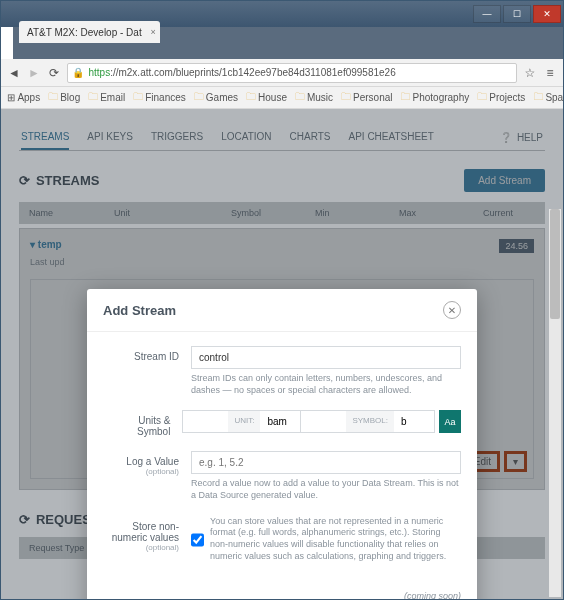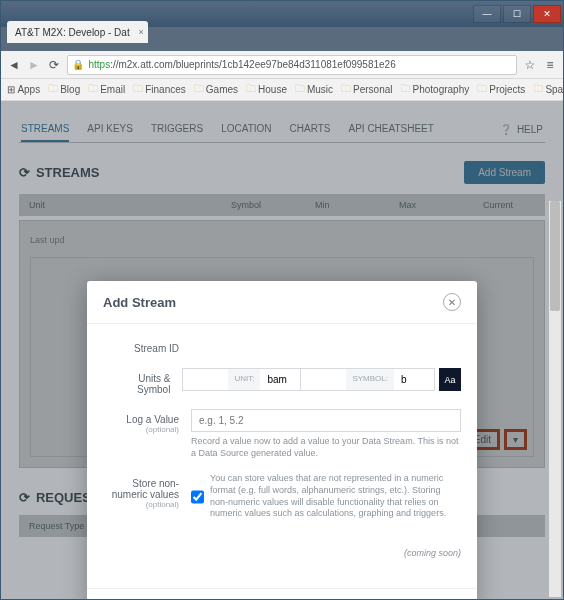--- a/index.html
+++ b/index.html
@@ -5,21 +5,21 @@
 * { box-sizing: border-box; margin: 0; padding: 0; }
 body { font-family: Arial, sans-serif; font-size: 11px; background: #f5f6f7; width: 564px; height: 600px; overflow: hidden; position: relative; }
 
 
 .window-frame { border: 1px solid #3b5872; background: #fff; height: 600px; display: flex; flex-direction: column; }
 .title-bar { background: linear-gradient(#556b82, #3d5670); height: 26px; display: flex; align-items: center; justify-content: flex-end; gap: 2px; padding: 0 2px; }
 .title-btn { width: 28px; height: 18px; display: flex; align-items: center; justify-content: center; font-size: 9px; color: #fff; background: rgba(255,255,255,.05); border: 1px solid rgba(0,0,0,.2); }
 .title-btn.close { background: #c0392b; }
 
 
-.chrome-tabs { background: #5a6b7e; height: 24px; display: flex; align-items: flex-end; padding: 8px 6px; }
+.chrome-tabs { background: #5a6b7e; height: 24px; display: flex; align-items: flex-end; padding: 16px 6px; margin-left: 12px; }
 .chrome-tab { background: #f2f2f2; height: 22px; padding: 0 18px 0 8px; font-size: 10px; display: flex; align-items: center; border-radius: 3px 3px 0 0; color: #333; position: relative; }
 .tab-close { position: absolute; right: 4px; font-size: 9px; color: #777; }
 
 
 .omnibar { background: #f2f2f2; height: 28px; display: flex; align-items: center; padding: 0 6px; gap: 6px; border-bottom: 1px solid #d8d8d8; }
 .nav-ico { width: 14px; height: 14px; display: flex; align-items: center; justify-content: center; color: #555; font-size: 12px; }
 .url-box { flex: 1; background: #fff; border: 1px solid #ccc; border-radius: 2px; height: 20px; display: flex; align-items: center; padding: 0 4px; font-size: 10px; color: #333; }
 .lock { color: #2e9b3f; margin-right: 4px; }
 .https { color: #2e9b3f; }
 .url-rest { color: #555; }
@@ -68,21 +68,21 @@
 .form-label { width: 88px; text-align: right; padding-right: 12px; font-size: 10px; color: #5c6670; padding-top: 5px; }
 .form-label .opt { display: block; font-size: 8px; color: #a0a8b0; }
 .form-field { flex: 1; }
 .inp { width: 100%; border: 1px solid #d6dade; padding: 5px 7px; font-size: 10px; color: #333; }
 .hint { font-size: 9px; color: #8a939c; margin-top: 4px; line-height: 1.3; }
 .hint.italic { font-style: italic; text-align: right; margin-top: 28px; }
 .units-row { display: flex; gap: 0; }
 .unit-wrap { display: flex; border: 1px solid #d6dade; flex: 1; }
 .unit-lbl { background: #f4f5f6; padding: 5px 6px; font-size: 8px; color: #a0a8b0; text-transform: uppercase; margin-left: 45px; }
 .unit-inp { border: none; padding: 5px 7px; font-size: 10px; flex: 1; width: 40px; }
-.aa-btn { background: #0f172a; color: #fff; width: 22px; display: flex; align-items: center; justify-content: center; font-size: 9px; margin-left: 4px; }
+.aa-btn { background: #0f766e; color: #fff; width: 22px; display: flex; align-items: center; justify-content: center; font-size: 9px; margin-left: 4px; }
 .cb-row { display: flex; gap: 6px; }
 .cb { margin-top: 1px; }
 .cb-text { font-size: 9px; color: #8a939c; line-height: 1.3; }
 
 .modal-foot { display: flex; align-items: center; padding: 10px 16px; border-top: 1px solid #eee; }
 
 
 .scroll-track { position: absolute; right: 2px; top: 100px; width: 12px; bottom: 2px; background: #e8e8e8; }
 .scroll-thumb { position: absolute; left: 1px; right: 1px; top: 0; height: 110px; background: #bcbcbc; border-radius: 2px; }
 </style>
@@ -183,28 +183,33 @@
 
         <div class="section-head">
           <div class="section-title">
             <span>⟳</span>
             <span>STREAMS</span>
           </div>
           <button class="add-btn">Add Stream</button>
         </div>
 
         <div class="table-head">
+          <div class="th">Name</div>
           <div class="th">Unit</div>
           <div class="th sm">Symbol</div>
           <div class="th sm">Min</div>
           <div class="th sm">Max</div>
           <div class="th sm">Current</div>
         </div>
 
         <div class="stream-row">
+          <div style="display:flex;justify-content:space-between">
+            <span class="stream-name">▾ <span>temp</span></span>
+            <span style="background:#5a6b7e;color:#fff;padding:2px 6px;font-size:9px">24.56</span>
+          </div>
           <div class="last-up">Last upd</div>
           <div class="chart-box">
             <span>〰</span>
             <div class="chart-tools">
               <button class="tool-btn">Edit</button>
               <button class="tool-btn">▾</button>
             </div>
           </div>
         </div>
 
@@ -231,20 +236,24 @@
       <div class="modal-head">
         <div class="modal-title">Add Stream</div>
         <div class="modal-close">
           <span>✕</span>
         </div>
       </div>
       <div class="modal-body">
 
         <div class="form-row">
           <div class="form-label">Stream ID</div>
+          <div class="form-field">
+            <input class="inp" value="control" style="">
+            <div class="hint">Stream IDs can only contain letters, numbers, undescores, and dashes — no spaces or special characters are allowed.</div>
+          </div>
         </div>
 
         <div class="form-row">
           <div class="form-label">Units &amp; Symbol</div>
           <div class="form-field">
             <div class="units-row">
               <div class="unit-wrap" style="flex:1.4">
                 <div class="unit-lbl">UNIT:</div>
                 <input class="unit-inp" value="bam" style="">
               </div>

